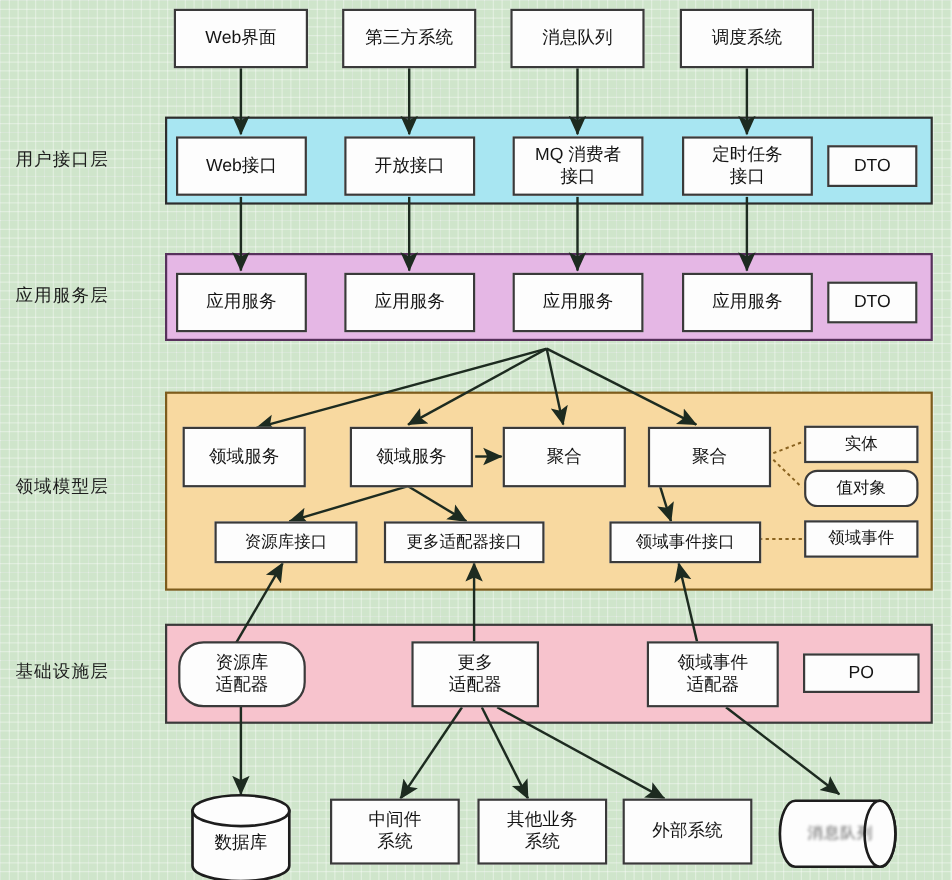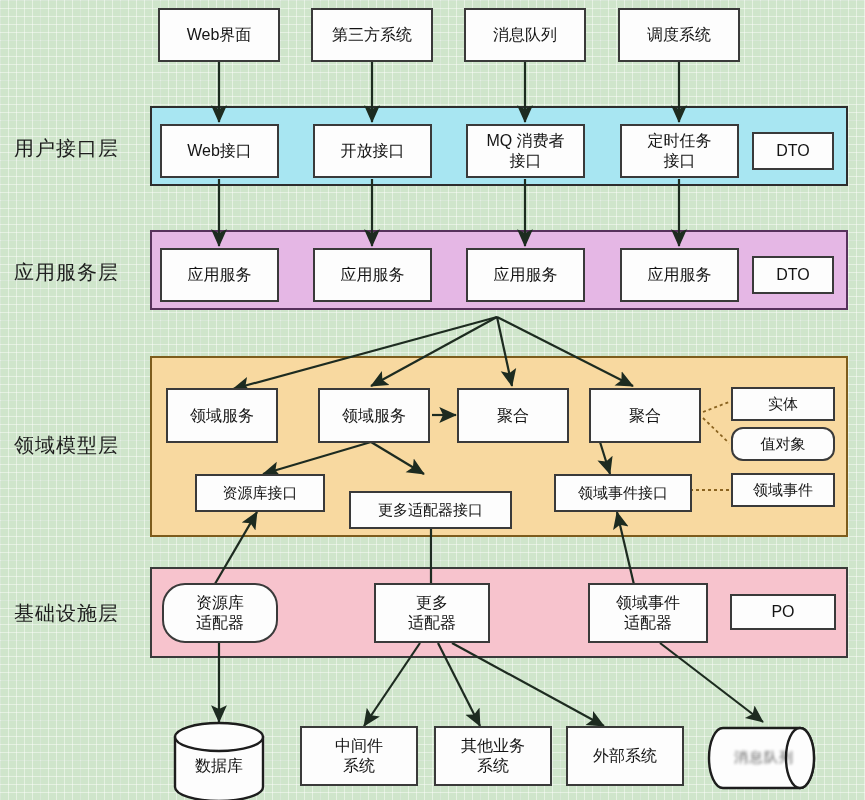--- a/index.html
+++ b/index.html
@@ -18,21 +18,21 @@
       linear-gradient(to bottom, rgba(255,255,255,0.45) 1px, transparent 1px),
       linear-gradient(to right, rgba(150,185,150,0.40) 1px, transparent 1px),
       linear-gradient(to bottom, rgba(150,185,150,0.40) 1px, transparent 1px);
     background-size: 8px 8px, 8px 8px, 40px 40px, 40px 40px;
   }
   svg.layer { position: absolute; left: 0; top: 0; width: 865px; height: 800px; }
   svg.lines { pointer-events: none; }
 
   .layer-label {
     position: absolute;
-    font-size: 20px;
+    font-size: 16px;
     color: #1d1d1d;
     letter-spacing: 1px;
     white-space: nowrap;
   }
 
   .node {
     position: absolute;
     box-sizing: border-box;
     background: #fdfdfd;
     border: 2px solid #3a3a3a;
@@ -140,21 +140,21 @@
   <div class="node" style="left:466px; top:248px; width:119px; height:54px;">应用服务</div>
   <div class="node" style="left:620px; top:248px; width:119px; height:54px;">应用服务</div>
   <div class="node" style="left:752px; top:256px; width:82px;  height:38px;">DTO</div>
 
   <div class="node" style="left:166px; top:388px; width:112px; height:55px;">领域服务</div>
   <div class="node" style="left:318px; top:388px; width:112px; height:55px;">领域服务</div>
   <div class="node" style="left:457px; top:388px; width:112px; height:55px;">聚合</div>
   <div class="node" style="left:589px; top:388px; width:112px; height:55px;">聚合</div>
 
   <div class="node small" style="left:195px; top:474px; width:130px; height:38px;">资源库接口</div>
-  <div class="node small" style="left:349px; top:474px; width:163px; height:38px;margin-top:17px;">更多适配器接口</div>
+  <div class="node small" style="left:349px; top:474px; width:146px; height:38px;">更多适配器接口</div>
   <div class="node small" style="left:554px; top:474px; width:138px; height:38px;">领域事件接口</div>
 
   <div class="node small" style="left:731px; top:387px; width:104px; height:34px;">实体</div>
   <div class="node small" style="left:731px; top:427px; width:104px; height:34px;border-radius:12px;">值对象</div>
   <div class="node small" style="left:731px; top:473px; width:104px; height:34px;">领域事件</div>
 
   <div class="node" style="left:162px; top:583px; width:116px; height:60px;border-radius:23px;">资源库
 适配器</div>
   <div class="node" style="left:374px; top:583px; width:116px; height:60px;">更多
 适配器</div>

